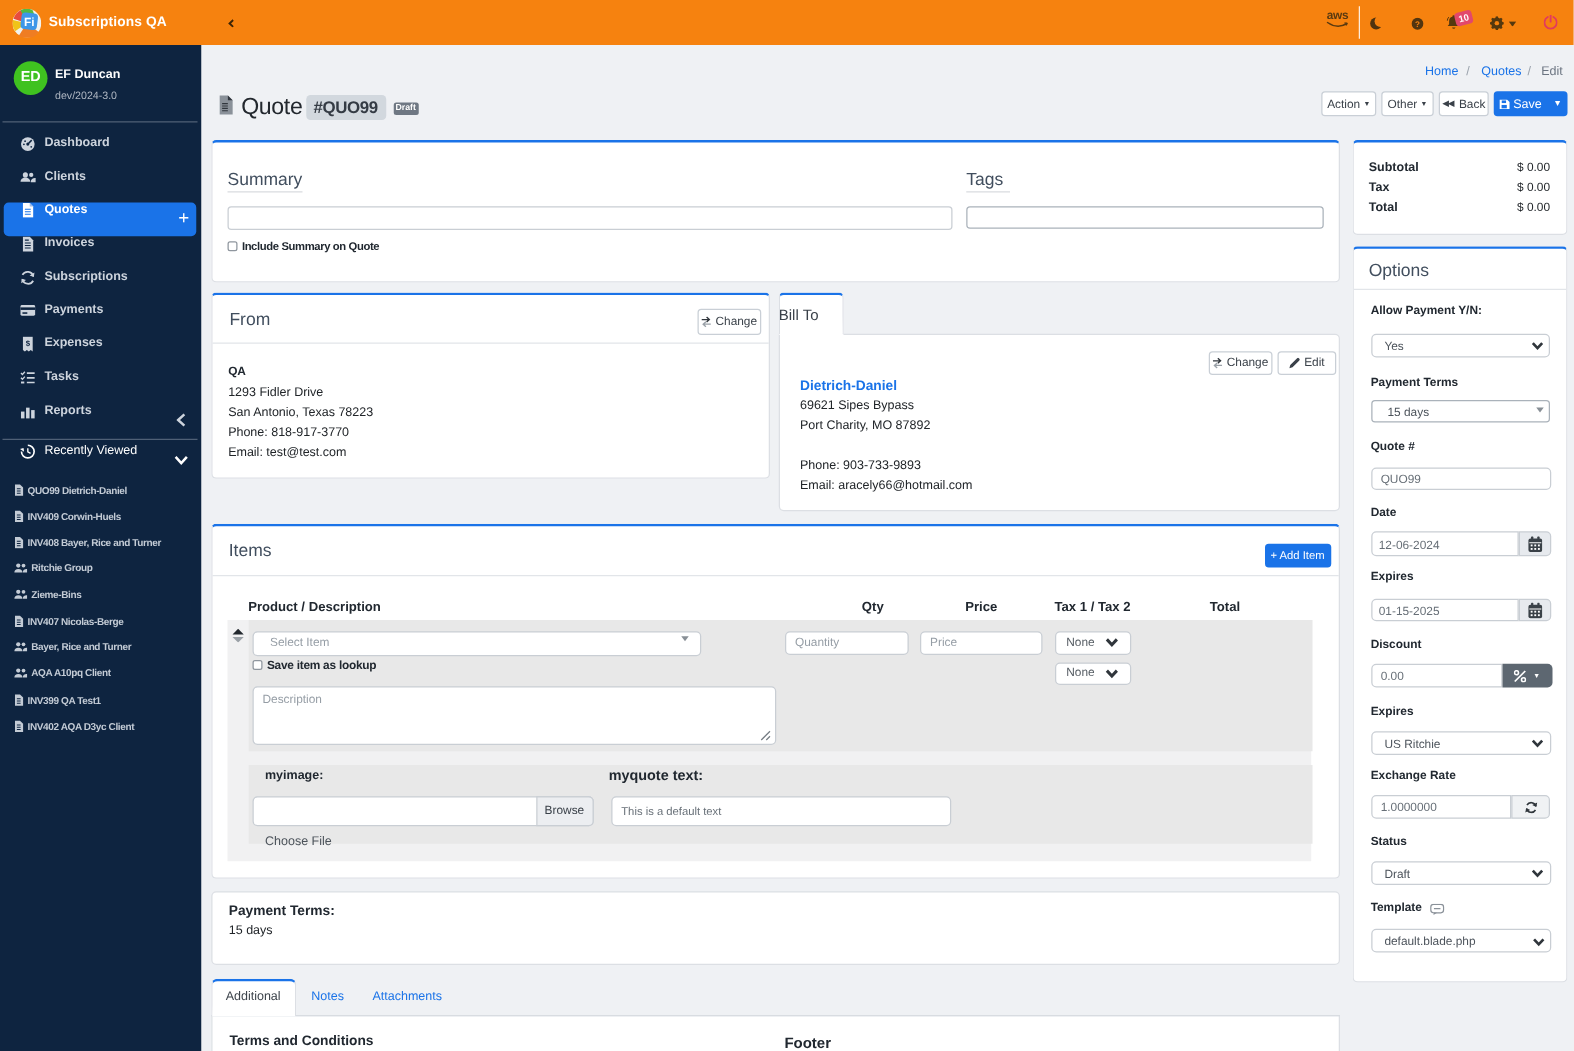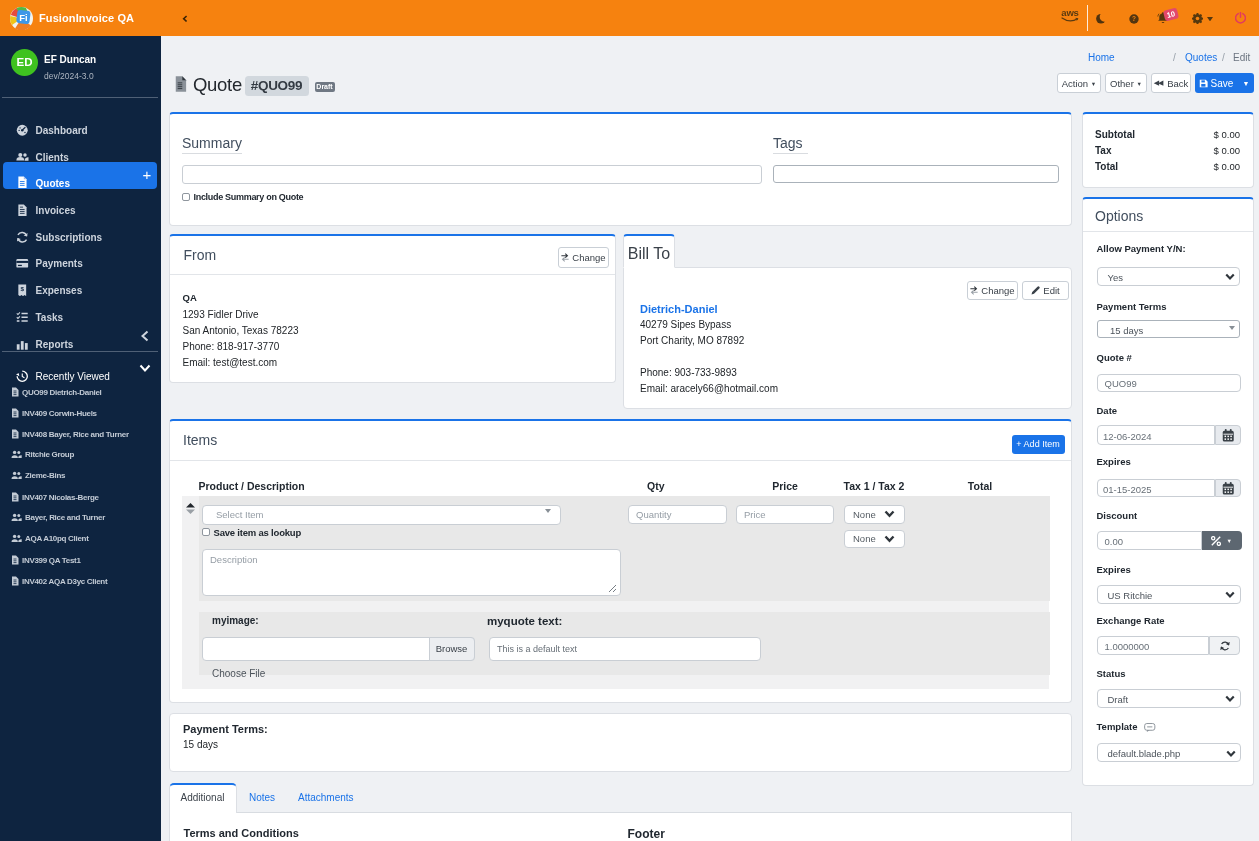--- a/index.html
+++ b/index.html
@@ -5,21 +5,21 @@
 *{margin:0;padding:0;box-sizing:border-box}
 html,body{width:1259px;height:841px;overflow:hidden}
 body{font-family:"Liberation Sans",sans-serif;background:#eef0f3;position:relative;font-size:10px;color:#212529}
 .abs{position:absolute}
 .card{position:absolute;background:#fff;border:1px solid #dcdfe4;border-top:2px solid #1a73e8;border-radius:4px}
 .pcard{position:absolute;background:#fff;border:1px solid #dcdfe4;border-radius:4px}
 .btn{position:absolute;display:flex;align-items:center;justify-content:center;background:#fff;border:1px solid #c9cfd6;border-radius:3px;font-size:9.5px;color:#3a4149}
 .inp{position:absolute;background:#fff;border:1px solid #c9ced4;border-radius:3px}
 .lbl{position:absolute;font-weight:bold;font-size:9.5px;color:#212830;white-space:nowrap}
 .ph{color:#959da5;font-size:9.5px}
-.mi{position:absolute;left:0;width:161px;height:27px;display:flex;align-items:flex-end;color:#cdd4dd;font-size:10px;font-weight:bold}
+.mi{position:absolute;left:0;width:161px;height:27px;display:flex;align-items:flex-start;color:#cdd4dd;font-size:10px;font-weight:bold}
 .mi .ic{width:12.5px;height:12.5px;margin-left:16px;margin-right:7px;flex:none}
 .ri{position:absolute;left:11px;display:flex;align-items:center;color:#c3cbd5;font-size:8px;letter-spacing:-0.3px;font-weight:bold;white-space:nowrap}
 .ri svg{margin-right:3px;flex:none}
 .hdr15{position:absolute;font-size:14px;color:#414e5e;white-space:nowrap}
 .txt12{position:absolute;font-size:10px;color:#212529;white-space:nowrap}
 </style>
 </head>
 <body>
 
 <div class="abs" style="left:0;top:0;width:1259px;height:36px;background:#f6820f"></div>
@@ -29,21 +29,21 @@
 
 <svg class="abs" style="left:10px;top:7px" width="23" height="23" viewBox="0 0 23 23">
  <circle cx="11.5" cy="11.5" r="11.5" fill="#f2f3ef"></circle>
  <path d="M11.5 11.5 L2 18 A11.5 11.5 0 0 1 0.4 9 Z" fill="#f0c419"></path>
  <path d="M11.5 11.5 L21 18.5 A11.5 11.5 0 0 1 5 21.5 Z" fill="#ef7d23"></path>
  <path d="M11.5 11.5 L0.8 8 A11.5 11.5 0 0 1 7 1 Z" fill="#e84c3d"></path>
  <path d="M11.5 11.5 L6.5 1.2 A11.5 11.5 0 0 1 16 1 L18 6 Z" fill="#52b946"></path>
  <rect x="6.8" y="3.4" width="13.2" height="13.2" rx="3.2" fill="#3e97e8" transform="rotate(7 13.4 10)"></rect>
  <text x="13.4" y="13.8" font-size="9.5" font-weight="bold" fill="#fff" text-anchor="middle" font-family="Liberation Sans">Fi</text>
 </svg>
-<div class="abs" style="left:39px;top:0;height:36px;line-height:36px;color:#fff;font-weight:bold;font-size:11px;letter-spacing:0.1px">FusionInvoice QA</div>
+<div class="abs" style="left:39px;top:0;height:36px;line-height:36px;color:#fff;font-weight:bold;font-size:11px;letter-spacing:0.1px">Subscriptions QA</div>
 <svg class="abs" style="left:181.5px;top:14.5px" width="5.5" height="7.5" viewBox="0 0 6 8">
     <path d="M5 1 L1.8 4 L5 7" stroke="#3c2406" stroke-width="1.7" fill="none"></path>
   </svg>
 
 <div class="abs" style="left:1061px;top:7px;width:18px;color:#5a3a10;font-weight:bold;font-size:9.5px;text-align:center;letter-spacing:-0.2px">aws</div>
 <svg class="abs" style="left:1061px;top:17px" width="18" height="6" viewBox="0 0 18 6">
     <path d="M1 1 Q9 6.5 16.5 1.8" stroke="#5a3a10" stroke-width="1.2" fill="none" stroke-linecap="round"></path>
     <path d="M16.8 1.6 l-2.2 -0.3 M16.8 1.6 l-1 1.8" stroke="#5a3a10" stroke-width="1" fill="none"></path>
   </svg>
 <div class="abs" style="left:1087px;top:5px;width:1px;height:26px;background:rgba(255,255,255,.85)"></div>
@@ -192,21 +192,21 @@
     </svg>AQA A10pq Client</div>
 <div class="ri" style="top:555px"><svg width="8" height="10" viewBox="0 0 8 10">
       <path d="M1 0.5 h4 l2.5 2.5 v6.5 h-6.5 z" fill="#c3cbd5"></path>
       <path d="M2.5 4 h3 M2.5 5.8 h3 M2.5 7.6 h3" stroke="#0e2440" stroke-width="0.8"></path>
     </svg>INV399 QA Test1</div>
 <div class="ri" style="top:576px"><svg width="8" height="10" viewBox="0 0 8 10">
       <path d="M1 0.5 h4 l2.5 2.5 v6.5 h-6.5 z" fill="#c3cbd5"></path>
       <path d="M2.5 4 h3 M2.5 5.8 h3 M2.5 7.6 h3" stroke="#0e2440" stroke-width="0.8"></path>
     </svg>INV402 AQA D3yc Client</div>
 
-<div class="abs" style="top:52px;left:1088px;font-size:10px;color:#1a73e8">Home</div>
+<div class="abs" style="top:52px;left:1140px;font-size:10px;color:#1a73e8">Home</div>
 <div class="abs" style="top:52px;left:1173px;font-size:10px;color:#99a1ab">/</div>
 <div class="abs" style="top:52px;left:1185px;font-size:10px;color:#1a73e8">Quotes</div>
 <div class="abs" style="top:52px;left:1222px;font-size:10px;color:#99a1ab">/</div>
 <div class="abs" style="top:52px;left:1233px;font-size:10px;color:#6b7480">Edit</div>
 <svg class="abs" style="left:175px;top:74px" width="11.5" height="20" viewBox="0 0 15 21">
     <path d="M1 0.5 h8.5 l5 5 v15 h-13.5 z" fill="#8a9199"></path>
     <path d="M9.5 0.5 l5 5 h-5 z" fill="#30363d"></path>
     <path d="M3.5 9 h6 M3.5 11.5 h6 M3.5 14 h6 M3.5 16.5 h6" stroke="#30363d" stroke-width="1.2"></path>
   </svg>
 <div class="abs" style="left:193px;top:74px;font-size:18.5px;letter-spacing:-0.3px;color:#23282e">Quote</div>
@@ -250,40 +250,40 @@
       <path d="M9.5 6.5 h-6.5 m2.2 -2.2 l-2.4 2.2 2.4 2.2" stroke="#9aa1a8" stroke-width="1.2" fill="none"></path>
     </svg>Change</div>
 <div class="lbl" style="left:182.5px;top:292px">QA</div>
 <div class="txt12" style="left:182.5px;top:308.5px">1293 Fidler Drive</div>
 <div class="txt12" style="left:182.5px;top:324.5px">San Antonio, Texas 78223</div>
 <div class="txt12" style="left:182.5px;top:340.5px">Phone: 818-917-3770</div>
 <div class="txt12" style="left:182.5px;top:356.5px">Email: test@test.com</div>
 
 <div class="pcard" style="left:623px;top:266.5px;width:448.5px;height:142.5px;border-radius:0 4px 4px 4px"></div>
 <div class="card" style="left:623px;top:234px;width:52px;height:33.5px;border-radius:4px 4px 0 0;border-bottom:1px solid #fff"></div>
-<div class="abs" style="left:623px;top:245px;width:52px;height:16px;text-align:center;font-size:16px;color:#3a4149">Bill To</div>
+<div class="abs" style="left:623px;top:245px;width:52px;height:16px;text-align:left;font-size:12px;color:#3a4149">Bill To</div>
 <div class="btn" style="left:966.5px;top:280.5px;width:51px;height:19.5px;font-size:9.5px"><svg width="10" height="9" viewBox="0 0 11 9" style="margin-right:2px">
       <path d="M1.5 2.5 h6.5 m-2.2 -2.2 l2.4 2.2 -2.4 2.2" stroke="#30363c" stroke-width="1.2" fill="none"></path>
       <path d="M9.5 6.5 h-6.5 m2.2 -2.2 l-2.4 2.2 2.4 2.2" stroke="#9aa1a8" stroke-width="1.2" fill="none"></path>
     </svg>Change</div>
 <div class="btn" style="left:1022px;top:280.5px;width:47px;height:19.5px;font-size:9.5px"><svg width="9" height="9" viewBox="0 0 9 9" style="margin-right:3px">
       <path d="M0.5 8.5 l0.7-2.5 L6.5 0.7 a1 1 0 0 1 1.8 1.8 L3 7.8 z" fill="#3a4149"></path>
     </svg>Edit</div>
 <div class="lbl" style="left:640px;top:303px;color:#1a73e8;font-size:11px">Dietrich-Daniel</div>
-<div class="txt12" style="left:640px;top:319px">40279 Sipes Bypass</div>
+<div class="txt12" style="left:640px;top:319px">69621 Sipes Bypass</div>
 <div class="txt12" style="left:640px;top:335px">Port Charity, MO 87892</div>
 <div class="txt12" style="left:640px;top:366.5px">Phone: 903-733-9893</div>
 <div class="txt12" style="left:640px;top:382.5px">Email: aracely66@hotmail.com</div>
 
 <div class="card" style="left:169px;top:419px;width:903px;height:284px"></div>
 <div class="hdr15" style="left:183px;top:432px">Items</div>
 <div class="abs" style="left:170px;top:460px;width:901px;height:1px;background:#e2e5e9"></div>
 <div class="abs" style="left:1011.5px;top:434.5px;width:53px;height:19px;background:#1a73e8;border-radius:3px;color:#fff;font-size:9px;text-align:center;line-height:19px">+ Add Item</div>
 <div class="lbl" style="left:198.5px;top:480px;font-size:10.5px">Product / Description</div>
-<div class="lbl" style="left:647px;top:480px;width:60px;text-align:left;font-size:10.5px">Qty</div>
+<div class="lbl" style="left:647px;top:480px;width:60px;text-align:right;font-size:10.5px">Qty</div>
 <div class="lbl" style="left:755px;top:480px;width:60px;text-align:center;font-size:10.5px">Price</div>
 <div class="lbl" style="left:834px;top:480px;width:80px;text-align:center;font-size:10.5px">Tax 1 / Tax 2</div>
 <div class="lbl" style="left:950px;top:480px;width:60px;text-align:center;font-size:10.5px">Total</div>
 
 <div class="abs" style="left:182px;top:496px;width:867px;height:192.7px;background:#f1f1f2"></div>
 <div class="abs" style="left:198.5px;top:496px;width:851px;height:105px;background:#e8e8e8"></div>
 <svg class="abs" style="left:184.5px;top:503px" width="11" height="11" viewBox="0 0 11 11">
     <path d="M5.5 0 L10 4.5 H1 Z" fill="#23282e"></path>
     <path d="M5.5 11 L1 6.5 h9 Z" fill="#9aa0a6"></path>
   </svg>

